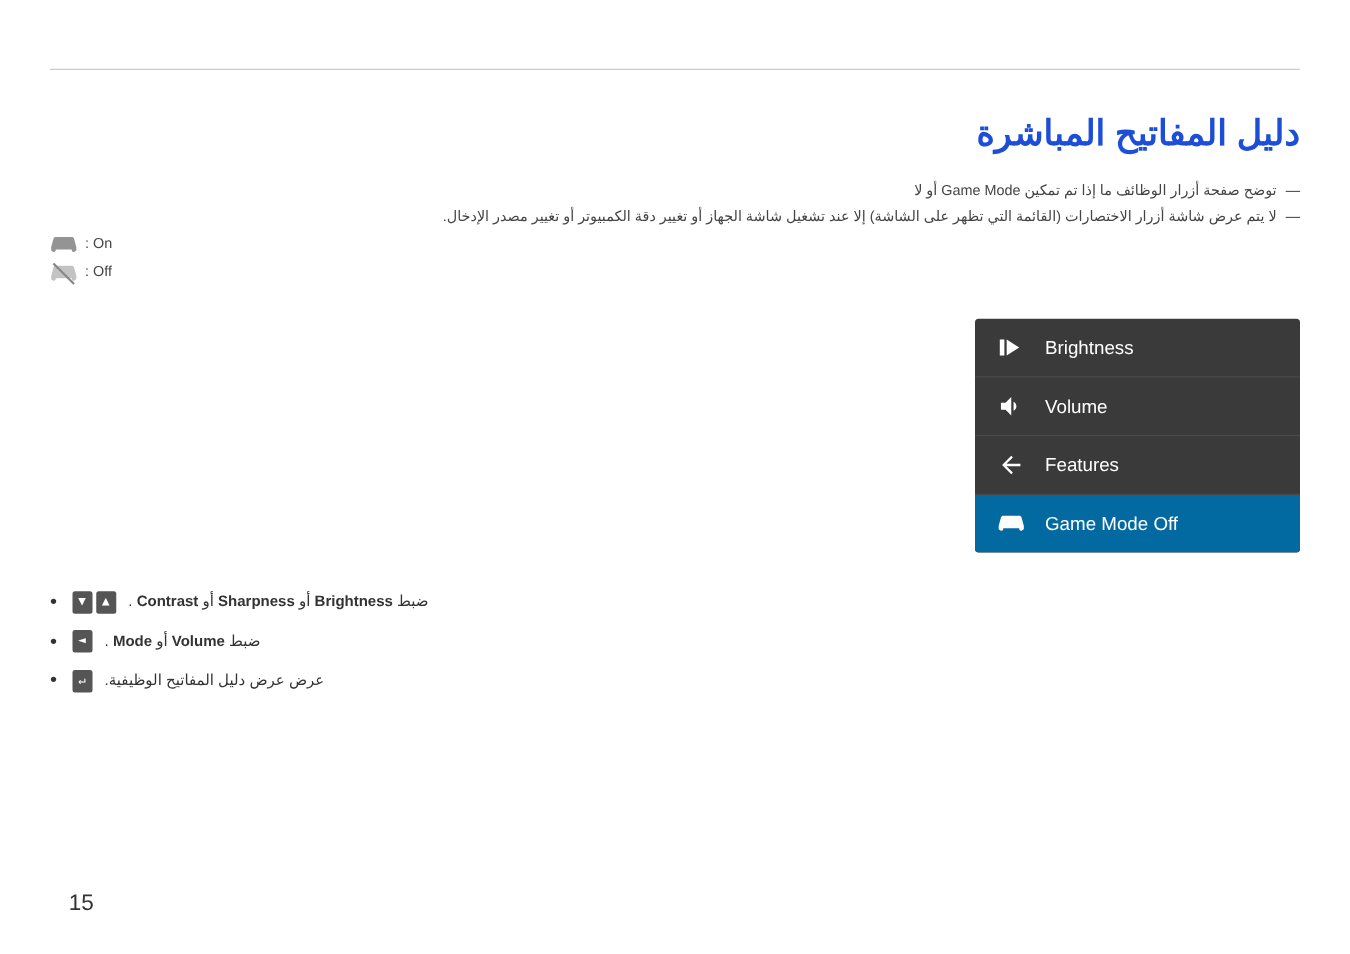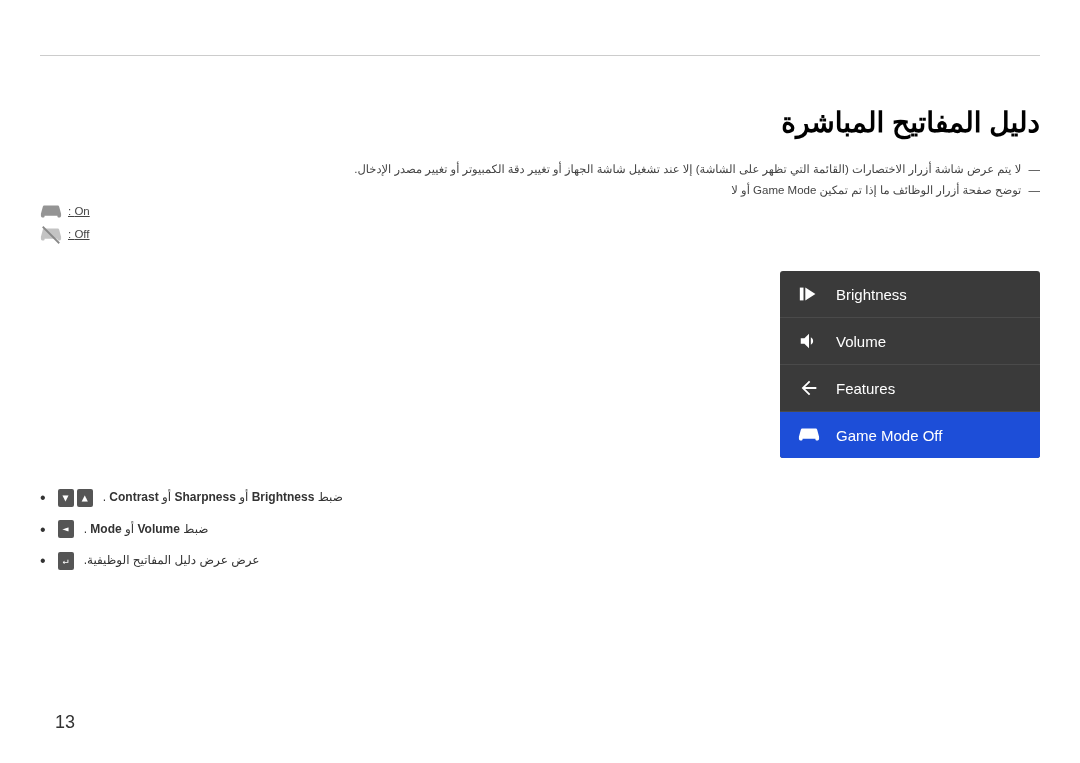--- a/index.html
+++ b/index.html
@@ -41,22 +41,22 @@
       left: 40px;
       right: 40px;
       bottom: 60px;
       direction: rtl;
     }
 
     .page-title {
       text-align: right;
       font-size: 28px;
       font-weight: 700;
-      color: #000000;
-      margin-top: 36px;
+      color: #1d4ed8;
+      margin-top: 20px;
       margin-bottom: 20px;
       font-family: 'Segoe UI', Arial, sans-serif;
     }
 
     .description-block {
       text-align: right;
       direction: rtl;
       margin-bottom: 15px;
     }
 
@@ -76,21 +76,20 @@
     .on-off-line {
       font-size: 11.5px;
       color: #444;
       line-height: 2;
       direction: rtl;
       text-align: right;
       display: flex;
       align-items: center;
       justify-content: flex-end;
       gap: 6px;
-      text-decoration: underline;
     }
 
     .gamepad-icon {
       display: inline-block;
       width: 22px;
       height: 22px;
     }
 
     .menu-panel {
       background: #3a3a3a;
@@ -109,21 +108,21 @@
       font-size: 15px;
       gap: 14px;
       border-bottom: 1px solid #4a4a4a;
     }
 
     .menu-item:last-child {
       border-bottom: none;
     }
 
     .menu-item.game-mode {
-      background: #1d4ed8;
+      background: #0369a1;
     }
 
     .menu-icon {
       width: 26px;
       height: 26px;
       display: flex;
       align-items: center;
       justify-content: center;
       flex-shrink: 0;
     }
@@ -180,25 +179,25 @@
 
 <div class="top-border"></div>
 
 <div class="content-area">
 
   <div class="page-title">دليل المفاتيح المباشرة</div>
 
   <div class="description-block">
     <div class="description-line">
       <span class="dash">—</span>
-      <span>لا يتم عرض شاشة أزرار الاختصارات (القائمة التي تظهر على الشاشة) إلا عند تشغيل شاشة الجهاز أو تغيير دقة الكمبيوتر أو تغيير مصدر الإدخال.</span>
+      <span>توضح صفحة أزرار الوظائف ما إذا تم تمكين Game Mode أو لا</span>
     </div>
     <div class="description-line">
       <span class="dash">—</span>
-      <span>توضح صفحة أزرار الوظائف ما إذا تم تمكين Game Mode أو لا</span>
+      <span>لا يتم عرض شاشة أزرار الاختصارات (القائمة التي تظهر على الشاشة) إلا عند تشغيل شاشة الجهاز أو تغيير دقة الكمبيوتر أو تغيير مصدر الإدخال.</span>
     </div>
 
     <div class="on-off-line">
       <span>On :</span>
       <span class="gamepad-icon">
         <svg viewBox="0 0 24 24" fill="#888" xmlns="http://www.w3.org/2000/svg" width="22" height="22">
           <path d="M7 6c-.55 0-1 .45-1 1v2H4c-.55 0-1 .45-1 1v2c0 .55.45 1 1 1h2v2c0 .55.45 1 1 1s1-.45 1-1v-2h2c.55 0 1-.45 1-1v-2c0-.55-.45-1-1-1H8V7c0-.55-.45-1-1-1zm9 4c-.55 0-1 .45-1 1s.45 1 1 1 1-.45 1-1-.45-1-1-1zm2-2c-.55 0-1 .45-1 1s.45 1 1 1 1-.45 1-1-.45-1-1-1zm0 4c-.55 0-1 .45-1 1s.45 1 1 1 1-.45 1-1-.45-1-1-1zm-4 0c-.55 0-1 .45-1 1s.45 1 1 1 1-.45 1-1-.45-1-1-1zM20.93 6.36C20.66 5.56 20 5 19.22 5H4.78C4 5 3.34 5.56 3.07 6.36L1 14v2c0 1.1.9 2 2 2h.5c.83 0 1.5-.67 1.5-1.5V16h14v.5c0 .83.67 1.5 1.5 1.5H21c1.1 0 2-.9 2-2v-2l-2.07-7.64z" opacity="0.9"></path>
         </svg>
       </span>
     </div>
@@ -293,13 +292,13 @@
           <span style="background:#555;color:#fff;border-radius:2px;padding:1px 5px;font-size:10px;font-family:monospace;">↵</span>
         </span>
       </span>
       <span class="bullet-dot">•</span>
     </div>
 
   </div>
 
 </div>
 
-<div class="page-number">13</div>
+<div class="page-number">15</div>
 
 </body></html>

